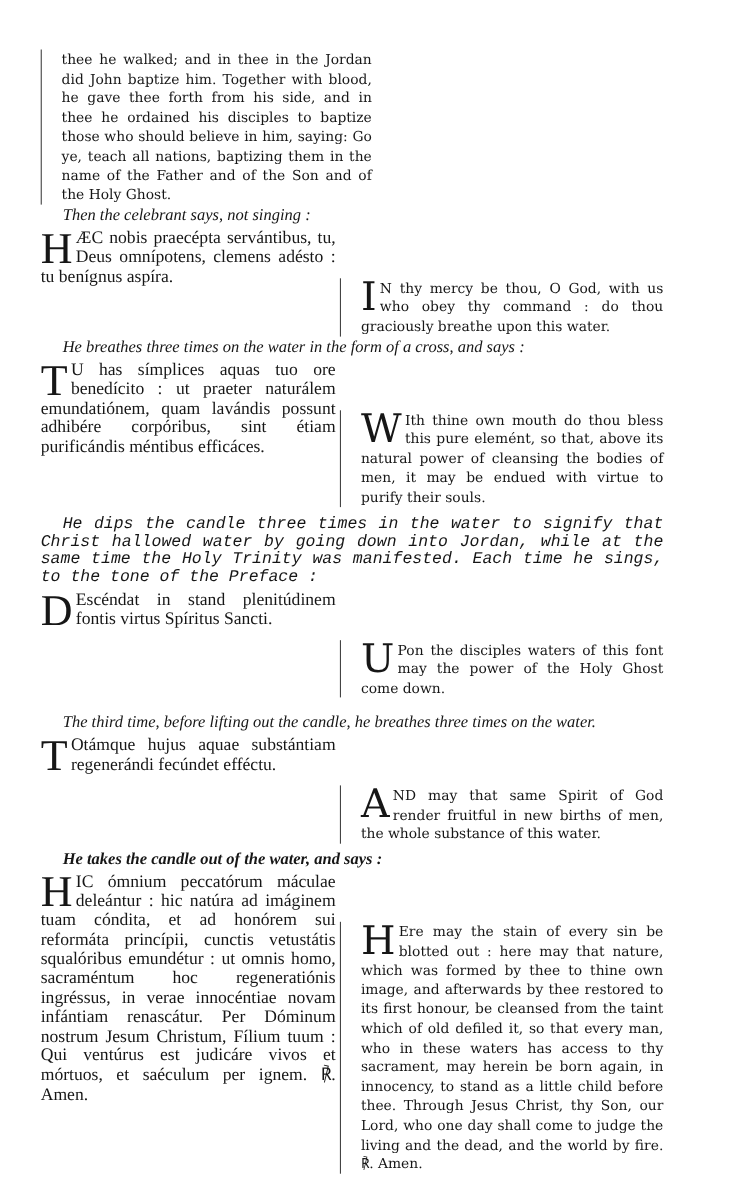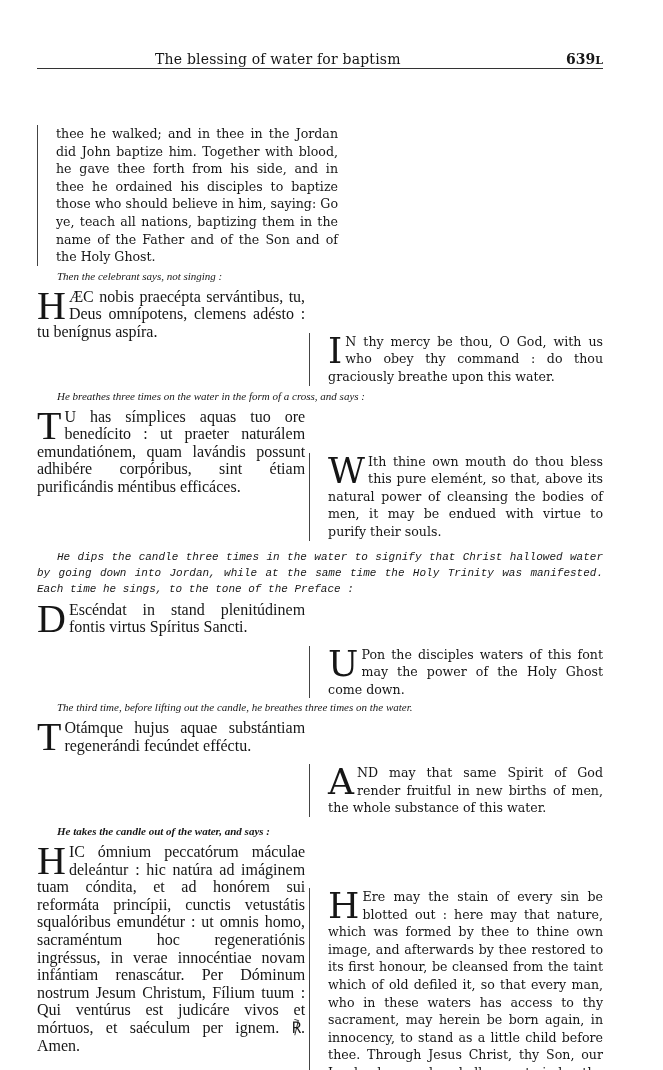--- a/index.html
+++ b/index.html
@@ -6,34 +6,29 @@
   body { width: 663px; height: 1070px; position: relative; overflow: hidden; color: #161616; }
   .page { position: absolute; left: 37px; top: 0; width: 566px; }
   .header { position: relative; height: 80px; }
   .header-title { position: absolute; left: 118px; top: 51px; font-family: "DejaVu Serif", serif; font-size: 14px; letter-spacing: 0.2px; }
   .header-page { position: absolute; right: 0; top: 51px; font-family: "DejaVu Serif", serif; font-size: 14px; font-weight: bold; }
   .header-page .sc { font-size: 11px; }
   .rule { position: absolute; left: 0; right: 0; top: 68px; border-top: 1.3px solid #333; }
   .section { display: flex; }
   .col-left { width: 275px; font-family: "Liberation Serif", serif; font-size: 16px; line-height: 17.6px; text-align: justify; padding-right: 4px; font-weight: 500; }
   .col-right { width: 282px; font-family: "DejaVu Serif", serif; font-size: 12.6px; line-height: 17.6px; text-align: justify; border-left: 1.2px solid #444; padding-left: 18px; margin-top: 45px; }
-  .rubric { font-family: "Liberation Serif", serif; font-style: italic; font-size: 11px; line-height: 16px; padding-left: 20px; margin: 2px 0 4px 0; text-align: justify; }
+  .rubric { font-family: "Liberation Serif", serif; font-style: italic; font-size: 15px; line-height: 16px; padding-left: 20px; margin: 2px 0 4px 0; text-align: justify; }
   .rubric.full { padding-left: 0; text-indent: 20px; }
   .initial { float: left; font-size: 40px; line-height: 31px; margin: 2px 3px 0 0; font-family: "Liberation Serif", serif; }
   .col-right .initial { font-family: "DejaVu Serif", serif; font-size: 36px; line-height: 31px; }
 </style>
 </head>
 <body>
 
 <div class="page">
-  <div class="header">
-    <span class="header-title">The blessing of water for baptism</span>
-    <span class="header-page"><span>639</span><span class="sc">L</span></span>
-    <div class="rule"></div>
-  </div>
 
   <div class="section">
     <div class="col-right">thee he walked; and in thee in the Jordan did John baptize him. Together with blood, he gave thee forth from his side, and in thee he ordained his disciples to baptize those who should believe in him, saying: Go ye, teach all nations, baptizing them in the name of the Father and of the Son and of the Holy Ghost.</div>
   </div>
 
   <div class="rubric">Then the celebrant says, not singing :</div>
   <div class="section">
     <div class="col-left"><span class="initial">H</span><span>ÆC nobis praecépta servántibus, tu, Deus omnípotens, clemens adésto : tu benígnus aspíra.</span></div>
     <div class="col-right"><span class="initial">I</span><span>N thy mercy be thou, O God, with us who obey thy command : do thou graciously breathe upon this water.</span></div>
   </div>
@@ -43,21 +38,21 @@
     <div class="col-left"><span class="initial">T</span><span>U has símplices aquas tuo ore benedícito : ut praeter naturálem emundatiónem, quam lavándis possunt adhibére corpóribus, sint étiam purificándis méntibus efficáces.</span></div>
     <div class="col-right"><span class="initial">W</span><span>Ith thine own mouth do thou bless this pure elemént, so that, above its natural power of cleansing the bodies of men, it may be endued with virtue to purify their souls.</span></div>
   </div>
 
   <div class="rubric full" style="margin-top:8px;font-family:Liberation Mono, monospace;">He dips the candle three times in the water to signify that Christ hallowed water by going down into Jordan, while at the same time the Holy Trinity was manifested. Each time he sings, to the tone of the Preface :</div>
   <div class="section">
     <div class="col-left"><span class="initial">D</span><span>Escéndat in stand plenitúdinem fontis virtus Spíritus Sancti.</span></div>
     <div class="col-right"><span class="initial">U</span><span>Pon the disciples waters of this font may the power of the Holy Ghost come down.</span></div>
   </div>
 
-  <div class="rubric full" style="margin-top:1px;">The third time, before lifting out the candle, he breathes three times on the water.</div>
+  <div class="rubric full" style="margin-top:15px;">The third time, before lifting out the candle, he breathes three times on the water.</div>
   <div class="section">
     <div class="col-left"><span class="initial">T</span><span>Otámque hujus aquae substántiam regenerándi fecúndet efféctu.</span></div>
     <div class="col-right"><span class="initial">A</span><span>ND may that same Spirit of God render fruitful in new births of men, the whole substance of this water.</span></div>
   </div>
 
   <div class="rubric" style="margin-top:6px;font-weight:bold;">He takes the candle out of the water, and says :</div>
   <div class="section">
     <div class="col-left"><span class="initial">H</span><span>IC ómnium peccatórum máculae deleántur : hic natúra ad imáginem tuam cóndita, et ad honórem sui reformáta princípii, cunctis vetustátis squalóribus emundétur : ut omnis homo, sacraméntum hoc regeneratiónis ingréssus, in verae innocéntiae novam infántiam renascátur. Per Dóminum nostrum Jesum Christum, Fílium tuum : Qui ventúrus est judicáre vivos et mórtuos, et saéculum per ignem. ℟. Amen.</span></div>
     <div class="col-right"><span class="initial">H</span><span>Ere may the stain of every sin be blotted out : here may that nature, which was formed by thee to thine own image, and afterwards by thee restored to its first honour, be cleansed from the taint which of old defiled it, so that every man, who in these waters has access to thy sacrament, may herein be born again, in innocency, to stand as a little child before thee. Through Jesus Christ, thy Son, our Lord, who one day shall come to judge the living and the dead, and the world by fire. ℟. Amen.</span></div>
   </div>

